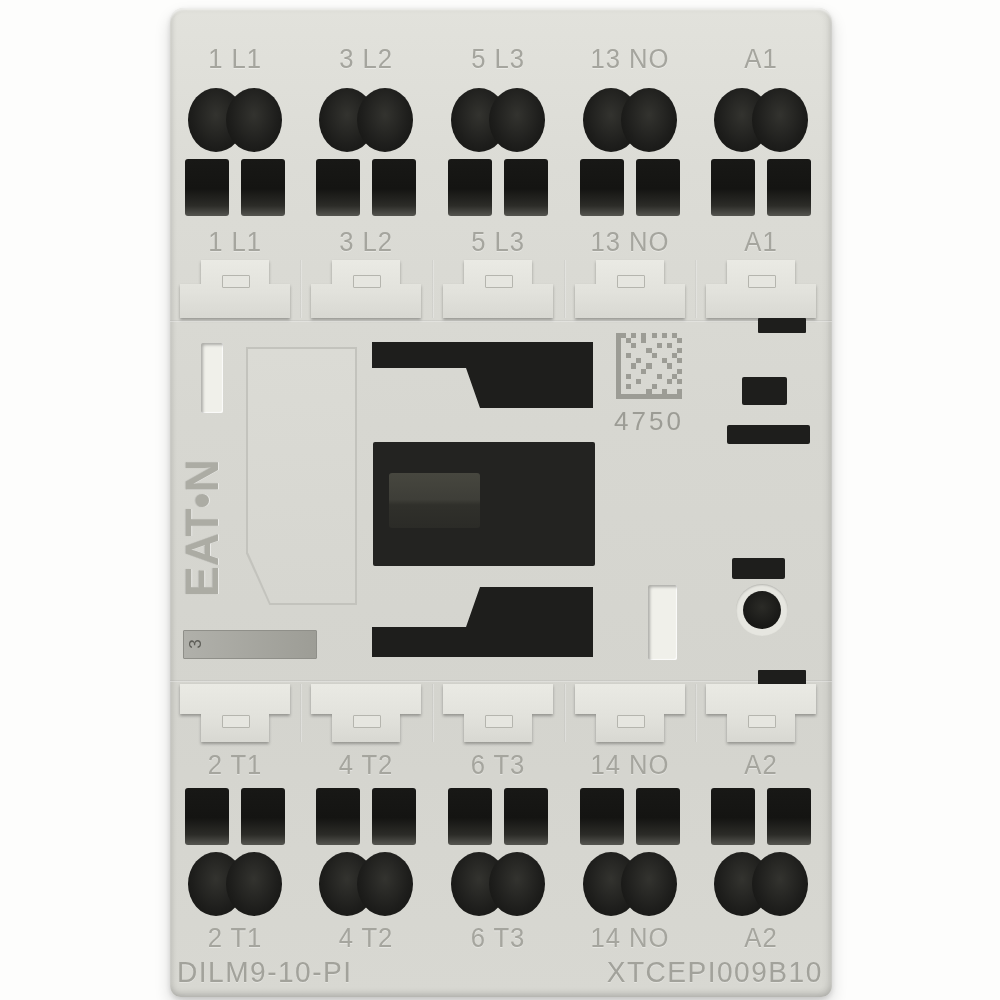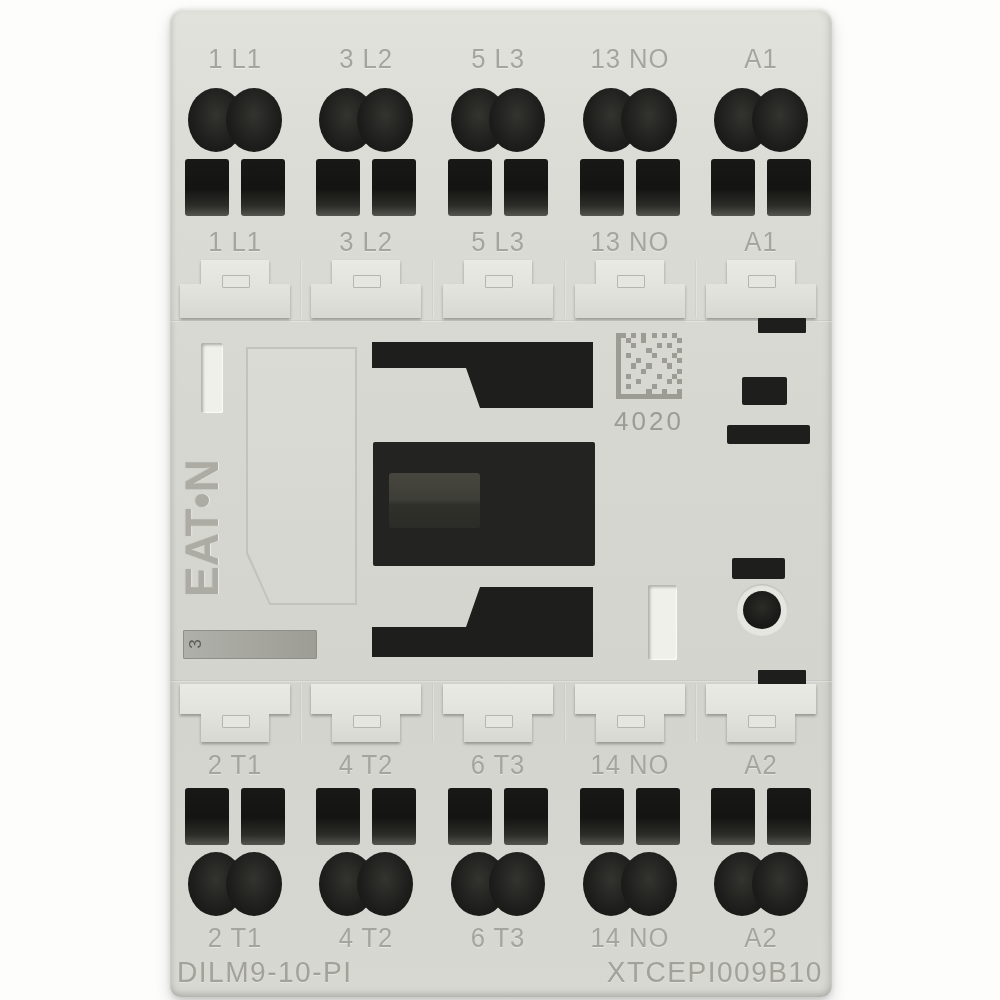--- a/index.html
+++ b/index.html
@@ -271,21 +271,21 @@
         <rect x="40" y="40" width="5" height="5"></rect>
           <rect x="55" y="40" width="5" height="5"></rect>
           <rect x="20" y="45" width="5" height="5"></rect>
           <rect x="35" y="50" width="5" height="5"></rect>
           <rect x="50" y="45" width="5" height="5"></rect>
         <rect x="10" y="50" width="5" height="5"></rect>
           <rect x="30" y="55" width="5" height="5"></rect>
           <rect x="45" y="55" width="5" height="5"></rect>
       </g>
     </svg>
-    <div class="dmnum">4020</div>
+    <div class="dmnum">4750</div>
 
     <div class="blk rectA"></div>
     <div class="blk barB"></div>
     <div class="blk rectC"></div>
     <div class="ring"></div>
     <div class="dot"></div>
     <div class="slotv slot-right"></div>
 
     <div class="clp clampB cr2 c1">
         <div class="shape"></div>

